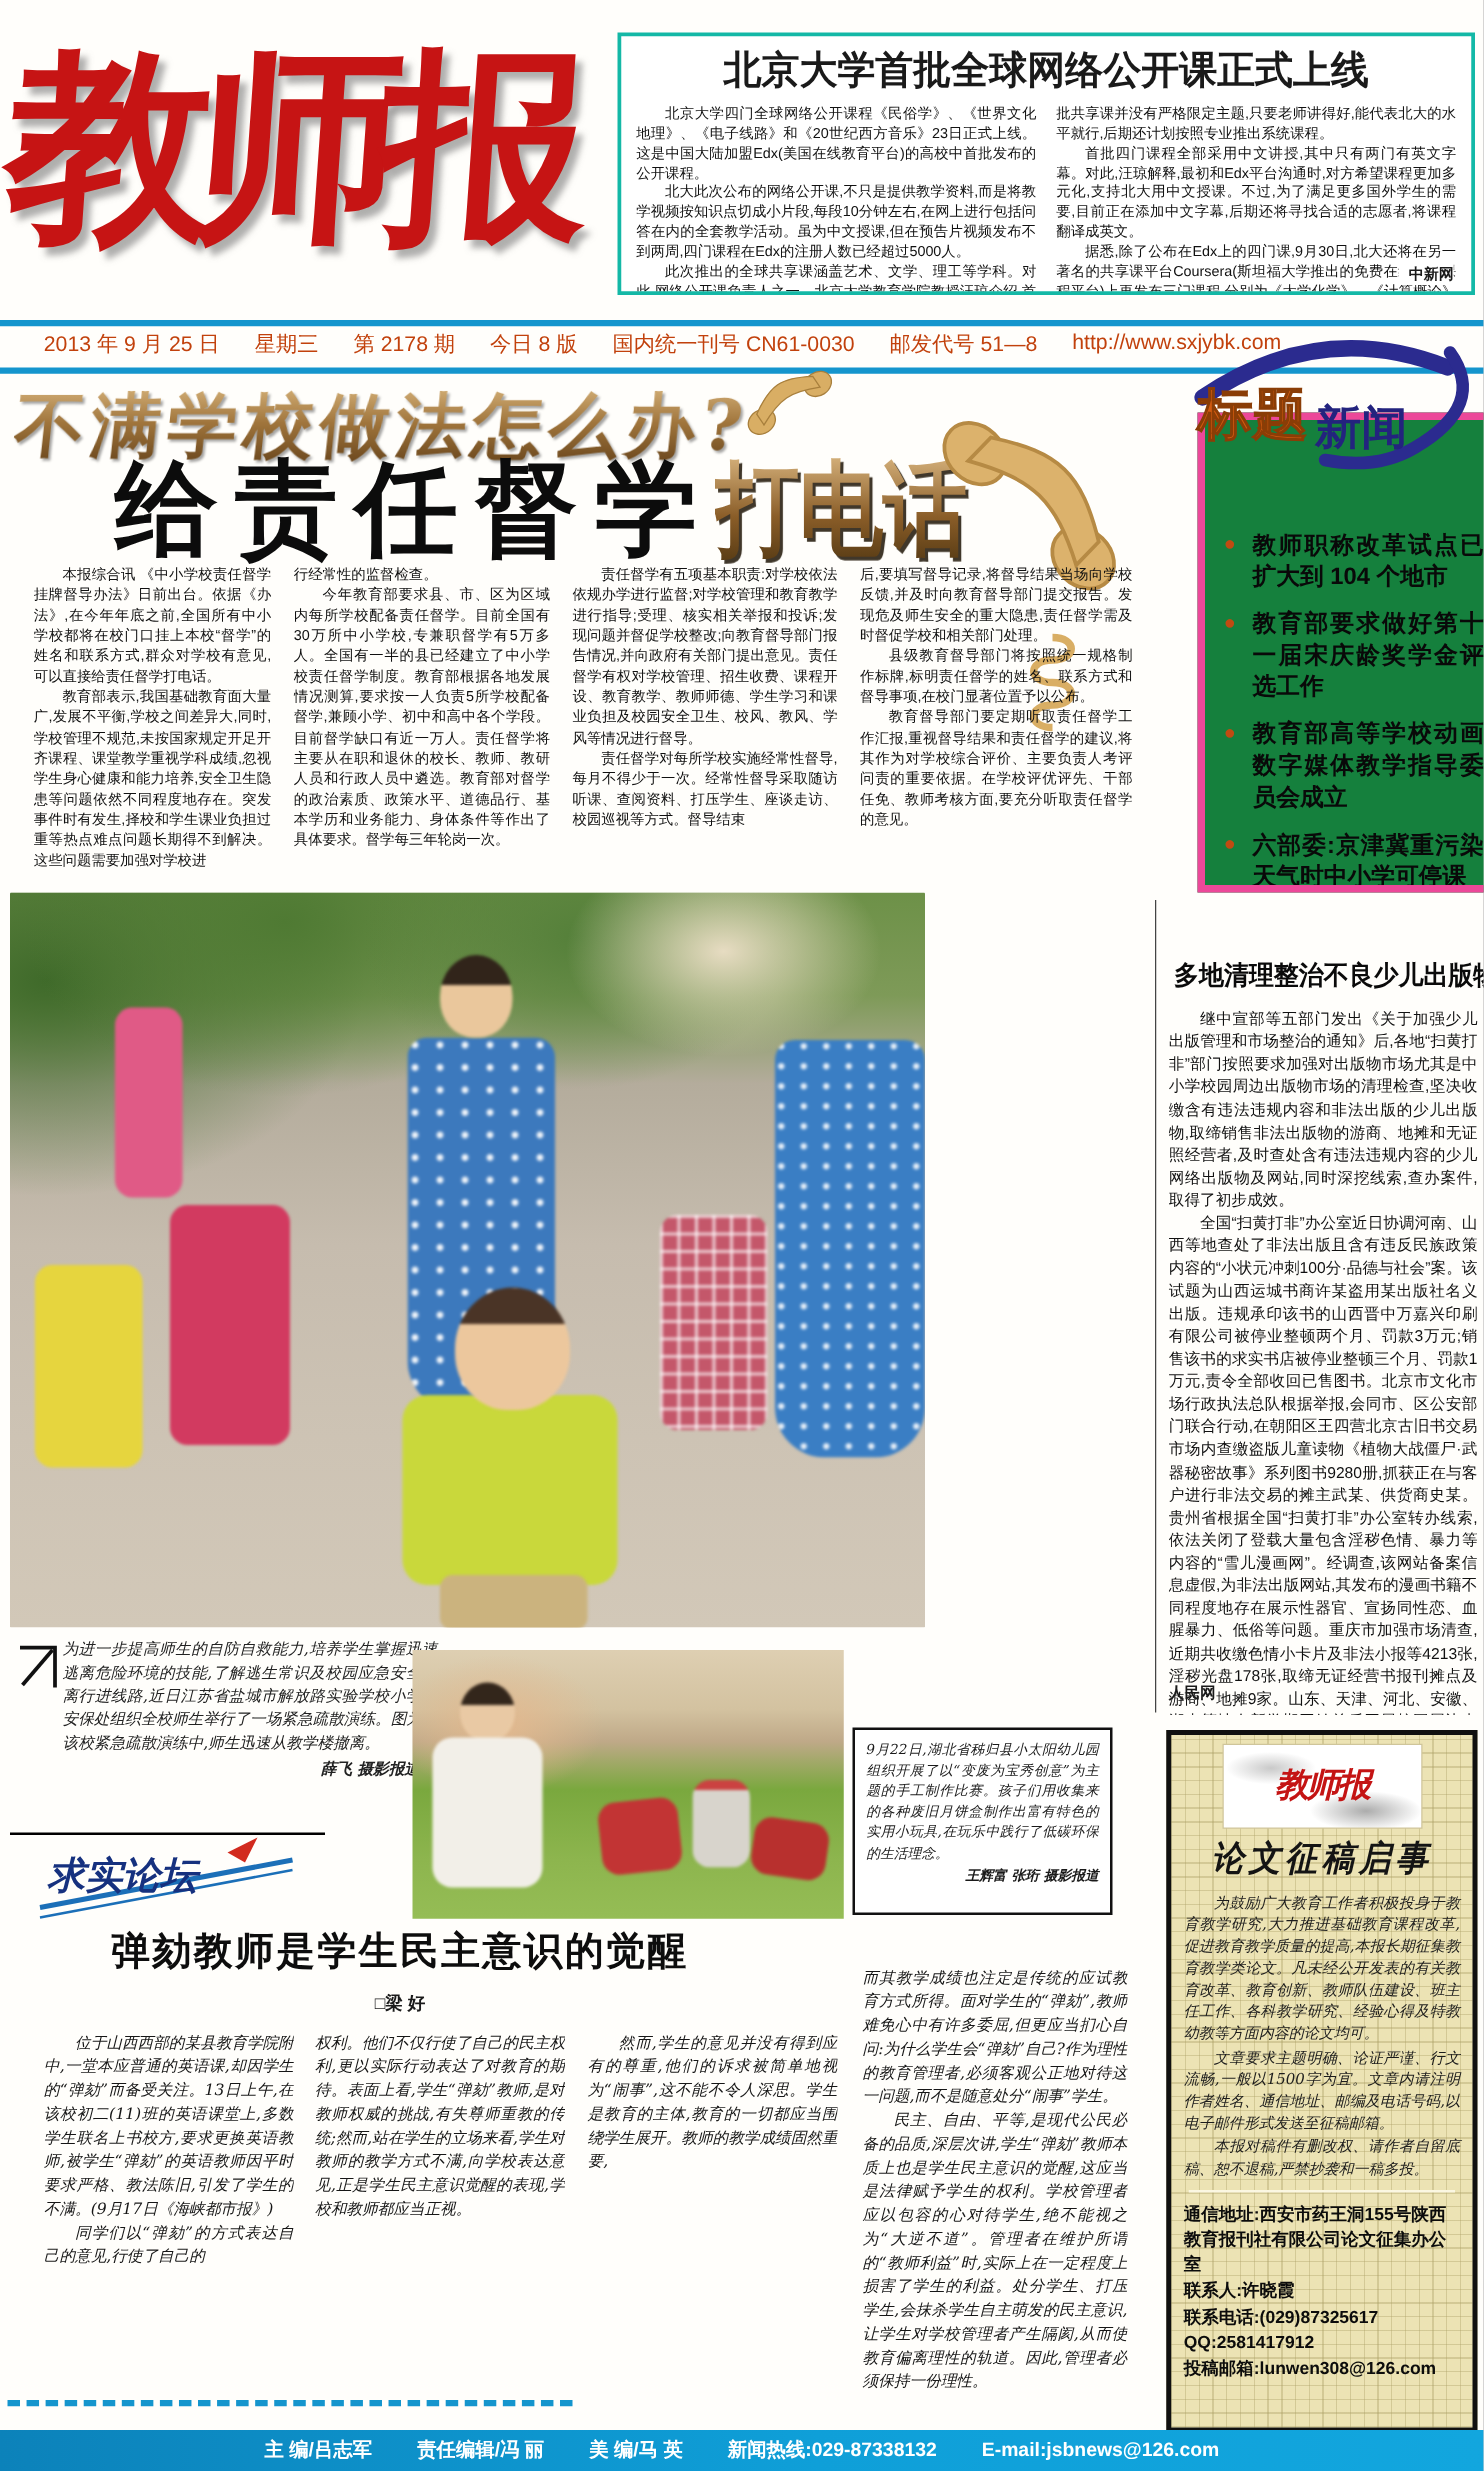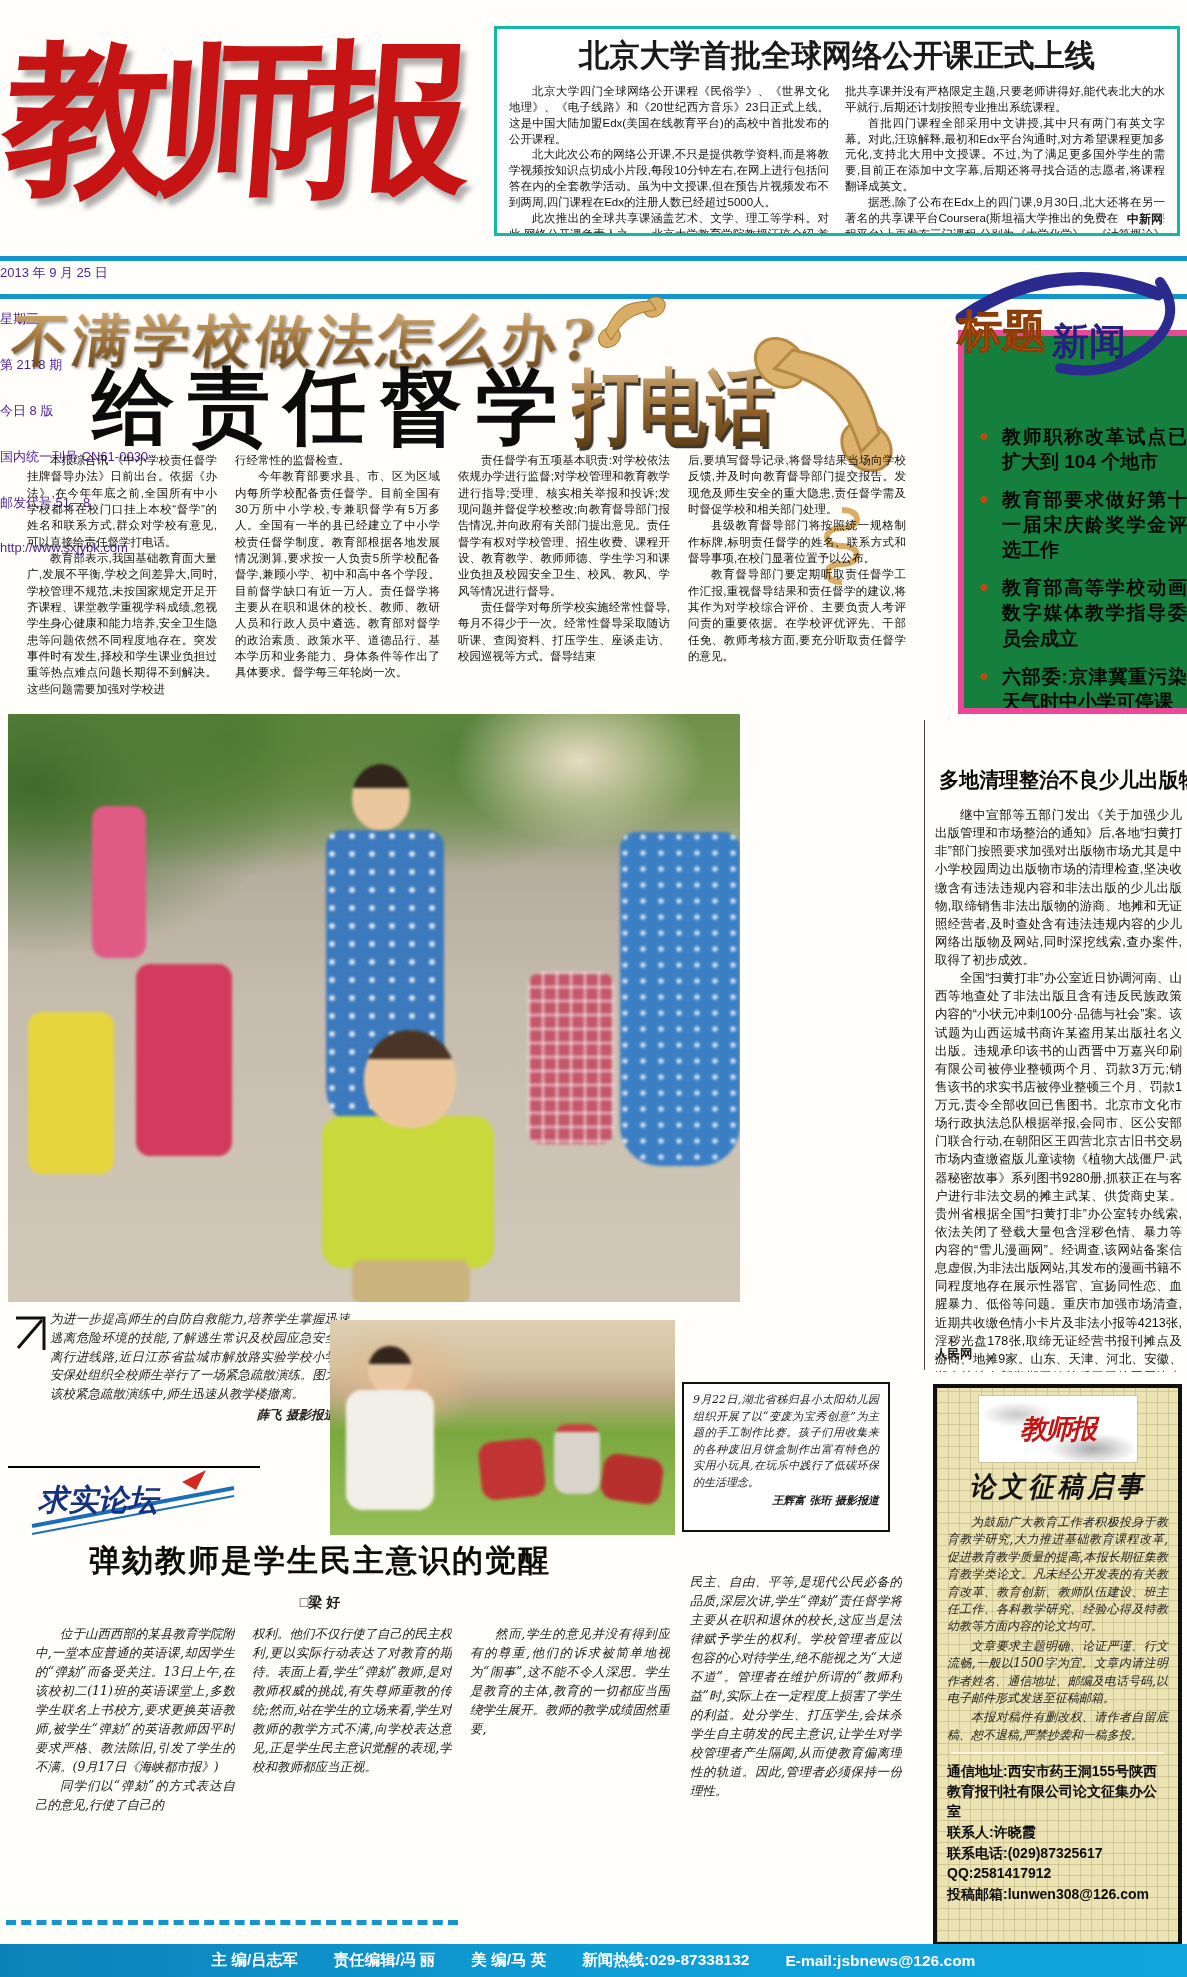--- a/index.html
+++ b/index.html
@@ -17,21 +17,21 @@
     background:#fff;box-sizing:border-box;padding:4px 12px;overflow:hidden;}
   .top-box h1{margin:2px 0 7px;text-align:center;font-size:31px;font-weight:bold;letter-spacing:0;
     transform:scaleX(.98);white-space:nowrap;}
   .top-cols{column-count:2;column-gap:16px;font-size:11.5px;line-height:1.38;text-align:justify;color:#111;}
   .top-cols p{margin:0;text-indent:2em;}
   .top-src{position:absolute;right:14px;bottom:5px;font-weight:bold;font-size:12px;background:#fff;padding-left:8px;}
 
   
   .rule{position:absolute;left:0;width:1187px;height:5px;background:#1595cd;}
   .dateline{position:absolute;left:0;top:264px;width:1060px;display:flex;justify-content:center;
-    gap:28px;font-size:13px;color:#4c1d95;white-space:nowrap;flex-direction:column;}
+    gap:28px;font-size:17px;color:#c2410c;white-space:nowrap;}
   .dateline span{display:inline-block;}
 
   
   .kicker{position:absolute;left:12px;top:304px;font-family:"DejaVu Serif",serif;font-weight:bold;
     font-size:56px;letter-spacing:5px;white-space:nowrap;
     background:linear-gradient(180deg,#dcb981 0%,#a0753c 45%,#5c3a14 100%);
     -webkit-background-clip:text;background-clip:text;color:transparent;
     filter:drop-shadow(2px 2px 1px rgba(0,0,0,.35));transform:skewX(-6deg);}
   .headline{position:absolute;left:92px;top:352px;height:112px;display:flex;align-items:center;white-space:nowrap;text-align:center;}
   .headline .black{font-family:"DejaVu Serif",serif;font-weight:bold;font-size:82px;letter-spacing:14px;color:#0c0c0c;}
@@ -304,21 +304,22 @@
       <p>位于山西西部的某县教育学院附中,一堂本应普通的英语课,却因学生的“弹劾”而备受关注。13日上午,在该校初二(11)班的英语课堂上,多数学生联名上书校方,要求更换英语教师,被学生“弹劾”的英语教师因平时要求严格、教法陈旧,引发了学生的不满。(9月17日《海峡都市报》)</p>
       <p>同学们以“弹劾”的方式表达自己的意见,行使了自己的</p>
     </div>
   <div class="forum-col" id="fc2">
       <p>权利。他们不仅行使了自己的民主权利,更以实际行动表达了对教育的期待。表面上看,学生“弹劾”教师,是对教师权威的挑战,有失尊师重教的传统;然而,站在学生的立场来看,学生对教师的教学方式不满,向学校表达意见,正是学生民主意识觉醒的表现,学校和教师都应当正视。</p>
     </div>
   <div class="forum-col" id="fc3">
       <p>然而,学生的意见并没有得到应有的尊重,他们的诉求被简单地视为“闹事”,这不能不令人深思。学生是教育的主体,教育的一切都应当围绕学生展开。教师的教学成绩固然重要,</p>
     </div>
   <div class="forum-col" id="fc4">
-      <p>民主、自由、平等,是现代公民必备的品质,深层次讲,学生“弹劾”责任督学将主要从在职和退休的校长,这应当是法律赋予学生的权利。学校管理者应以包容的心对待学生,绝不能视之为“大逆不道”。管理者在维护所谓的“教师利益”时,实际上在一定程度上损害了学生的利益。处分学生、打压学生,会抹杀学生自主萌发的民主意识,让学生对学校管理者产生隔阂,从而使教育偏离理性的轨道。因此,管理者必须保持一份理性。</p>
+      <p>而其教学成绩也注定是传统的应试教育方式所得。面对学生的“弹劾”,教师难免心中有许多委屈,但更应当扪心自问:为什么学生会“弹劾”自己?作为理性的教育管理者,必须客观公正地对待这一问题,而不是随意处分“闹事”学生。</p>
+      <p>民主、自由、平等,是现代公民必备的品质,深层次讲,学生“弹劾”教师本质上也是学生民主意识的觉醒,这应当是法律赋予学生的权利。学校管理者应以包容的心对待学生,绝不能视之为“大逆不道”。管理者在维护所谓的“教师利益”时,实际上在一定程度上损害了学生的利益。处分学生、打压学生,会抹杀学生自主萌发的民主意识,让学生对学校管理者产生隔阂,从而使教育偏离理性的轨道。因此,管理者必须保持一份理性。</p>
     </div>
 
   <div class="cfp-box">
     <div class="cfp-brand">教师报</div>
     <div class="cfp-title">论文征稿启事</div>
     <div class="cfp-body">
         <p>为鼓励广大教育工作者积极投身于教育教学研究,大力推进基础教育课程改革,促进教育教学质量的提高,本报长期征集教育教学类论文。凡未经公开发表的有关教育改革、教育创新、教师队伍建设、班主任工作、各科教学研究、经验心得及特教幼教等方面内容的论文均可。</p>
         <p>文章要求主题明确、论证严谨、行文流畅,一般以1500字为宜。文章内请注明作者姓名、通信地址、邮编及电话号码,以电子邮件形式发送至征稿邮箱。</p>
         <p>本报对稿件有删改权、请作者自留底稿、恕不退稿,严禁抄袭和一稿多投。</p>
       </div>

